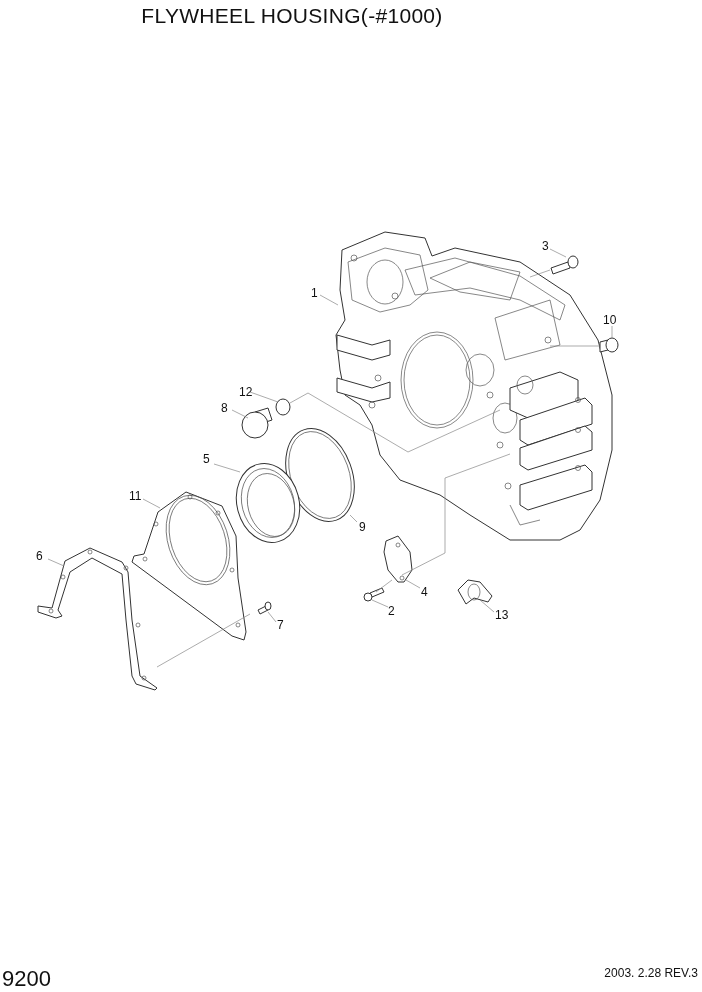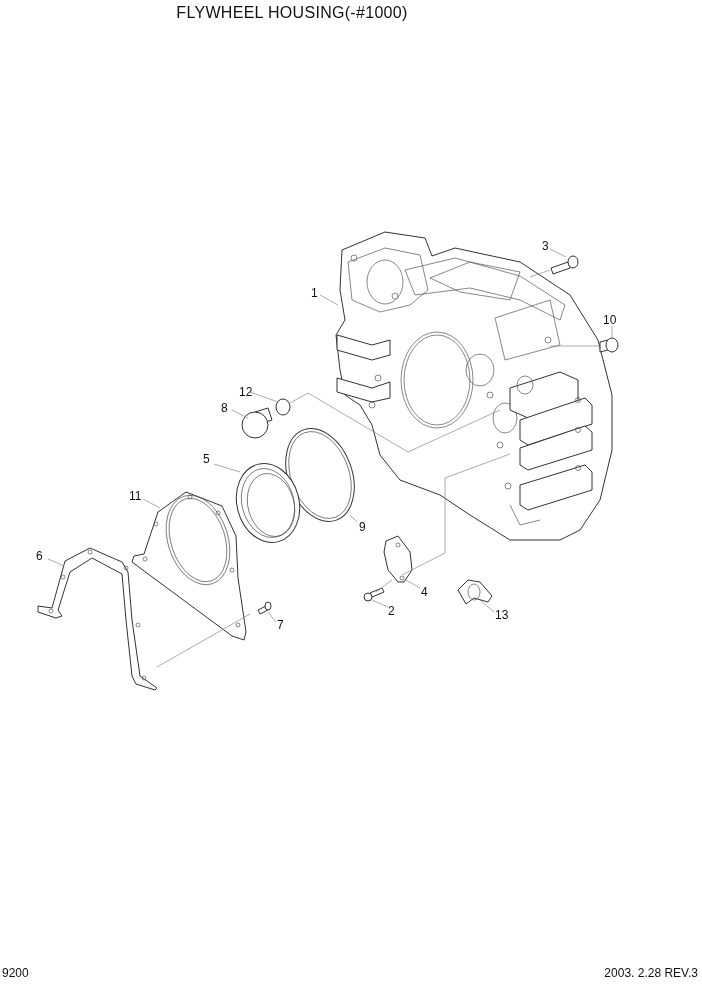--- a/index.html
+++ b/index.html
@@ -1,20 +1,20 @@
 <!DOCTYPE html>
 <html><head>
   <meta charset="utf-8">
   <style>
     html, body { margin: 0; padding: 0; background: #ffffff; }
     body { width: 702px; height: 992px; position: relative; overflow: hidden;
            font-family: "Liberation Sans", sans-serif; color: #111; }
     .title { position: absolute; top: 4px; left: 0; width: 584px; text-align: center;
-             font-size: 16px; letter-spacing: 0.3px; color: #111; }
-    .footer-left { position: absolute; left: 2px; top: 966px; font-size: 12px; }
+             font-size: 21px; letter-spacing: 0.3px; color: #111; }
+    .footer-left { position: absolute; left: 2px; top: 966px; font-size: 22px; }
     .footer-right { position: absolute; right: 4px; top: 966px; font-size: 12px; }
     svg.drawing { position: absolute; left: 0; top: 0; }
     .lbl { font-family: "Liberation Sans", sans-serif; font-size: 12px; fill: #111; }
     .part { fill: #fff; stroke: #333; stroke-width: 1; }
     .thin { fill: none; stroke: #555; stroke-width: 0.7; }
     .lead { fill: none; stroke: #888; stroke-width: 0.7; }
   </style>
 </head>
 <body>
 

